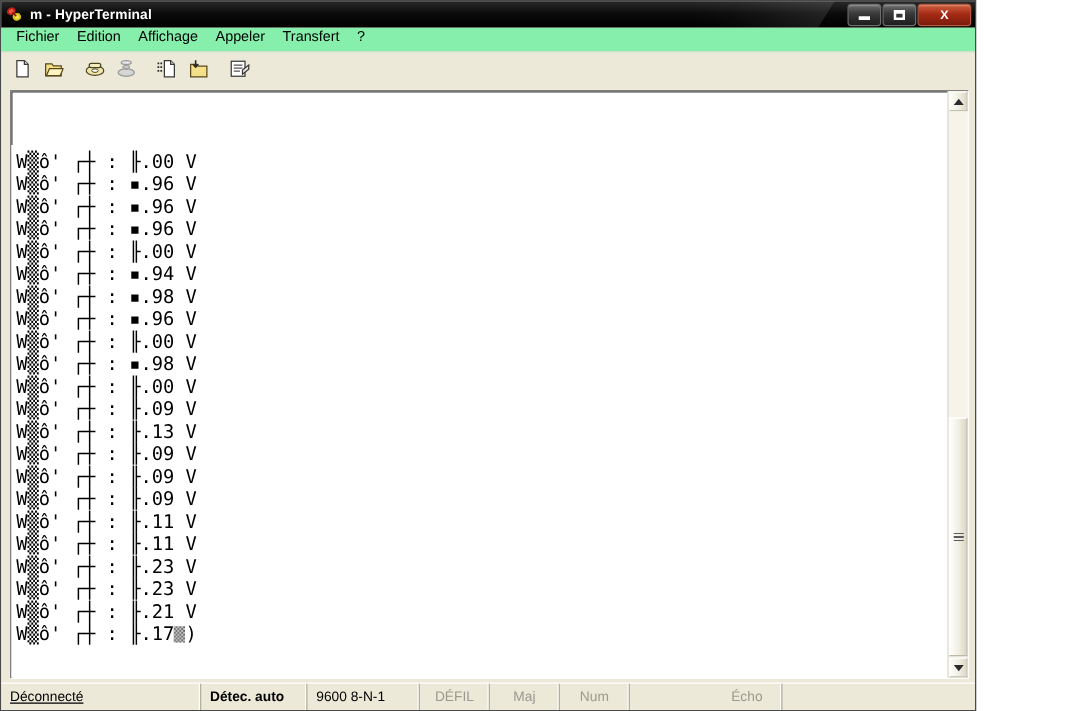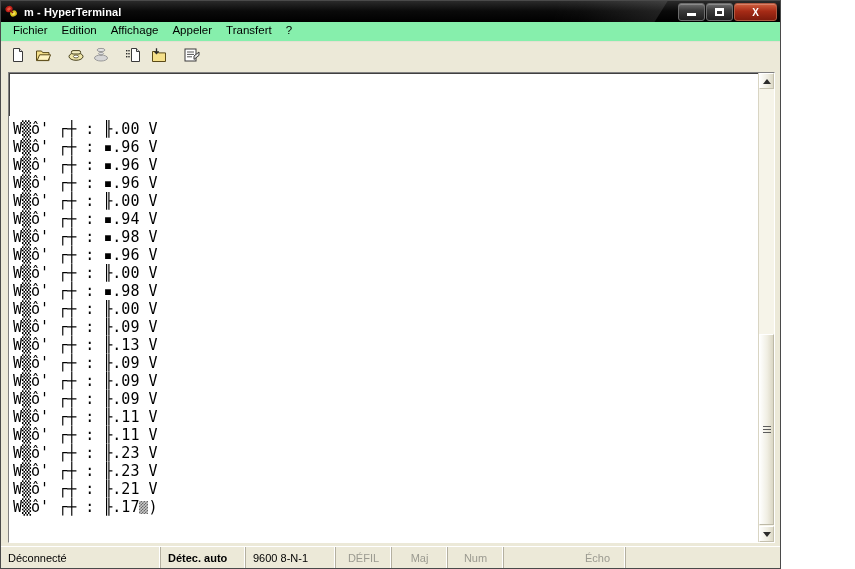--- a/index.html
+++ b/index.html
@@ -269,21 +269,21 @@
   }
   .sb-cell {
     display: flex;
     align-items: center;
     padding: 0 7px;
     border-right: 1px solid #b4b0a0;
     box-shadow: inset -1px 0 0 #ffffff;
     white-space: nowrap;
     box-sizing: border-box;
   }
-  .sb-cell.first { width: 160px; flex: 0 0 160px; }
+  .sb-cell.first { width: 160px; flex: 0 0 160px; text-decoration: underline; }
   .sb-cell.detect { width: 85px; flex: 0 0 85px; font-weight: bold; }
   .sb-cell.rate { width: 90px; flex: 0 0 90px; }
   .sb-cell.ind {
     color: #9b9a90;
     justify-content: center;
     width: 56px;
     flex: 0 0 56px;
   }
   .sb-cell.ind.wide { width: 66px; flex: 0 0 66px; margin-top: 44px; }
   .sb-cell.grow { flex: 1 1 auto; border-right: none; box-shadow: none; }

